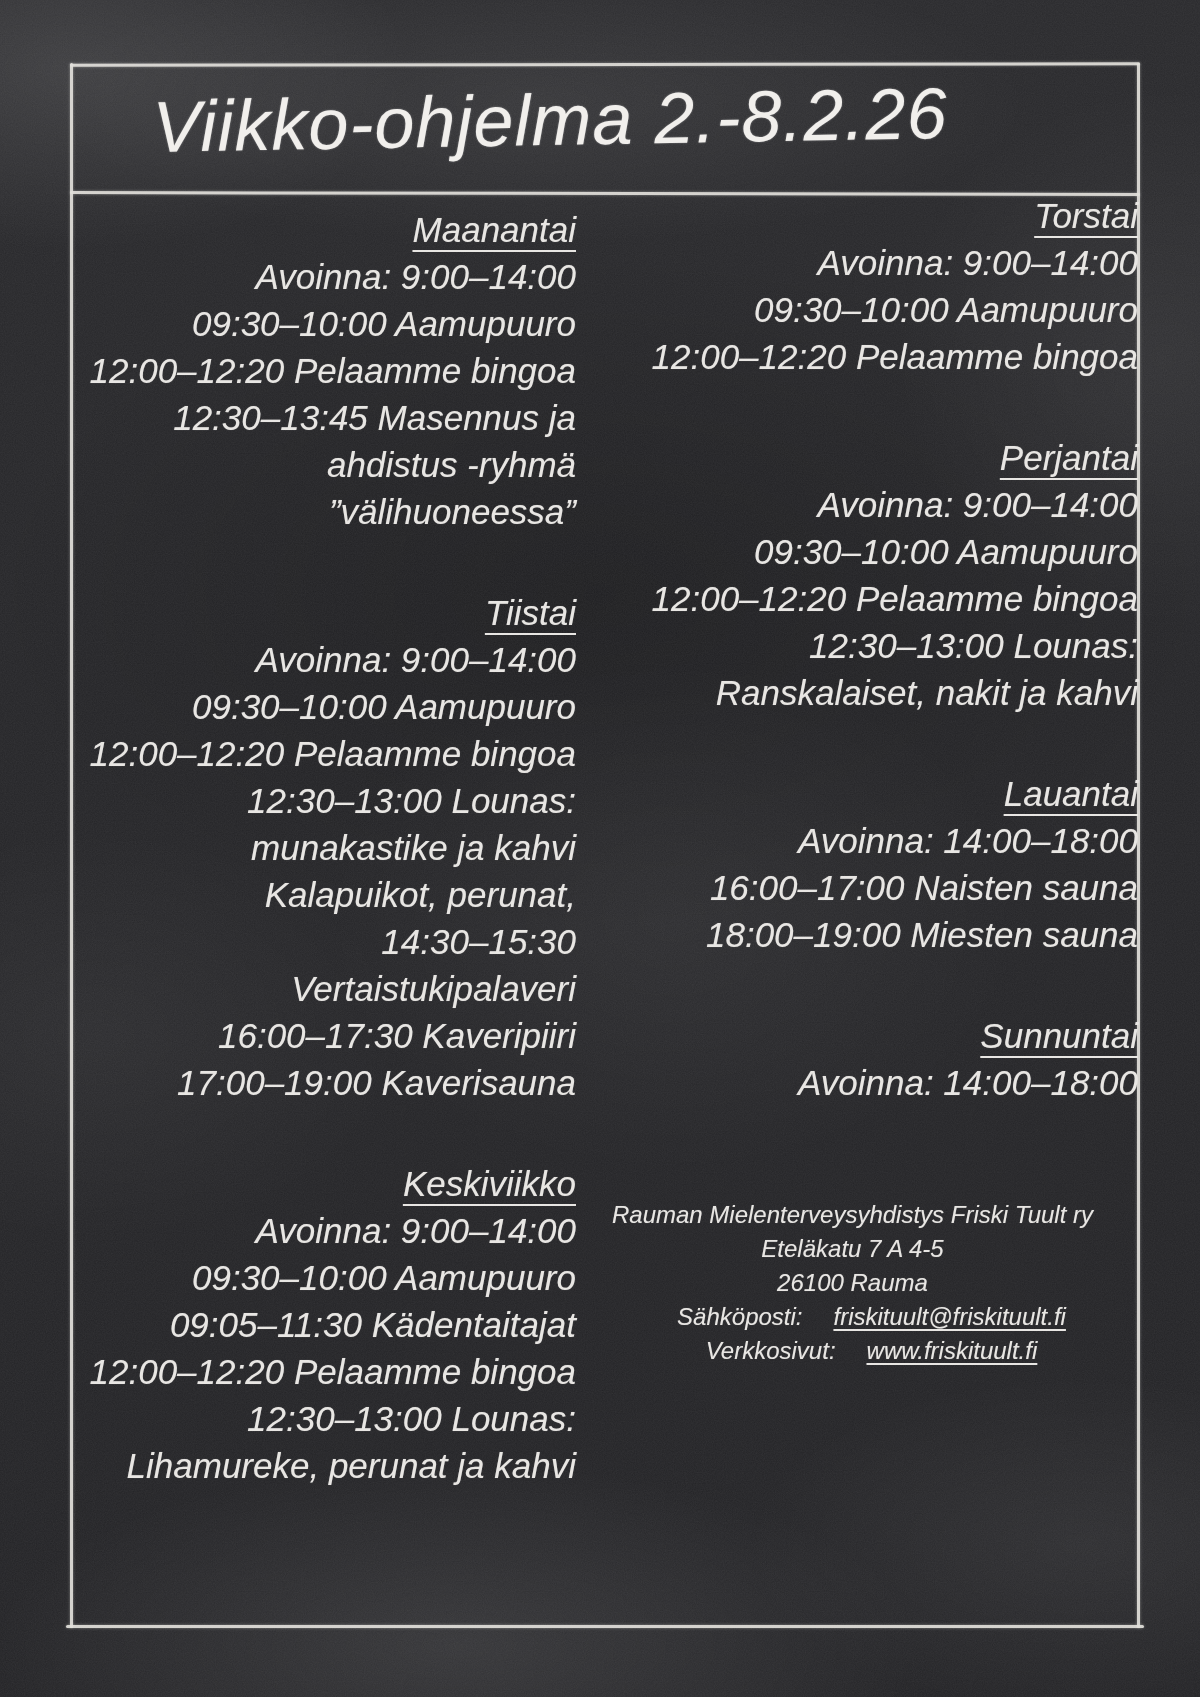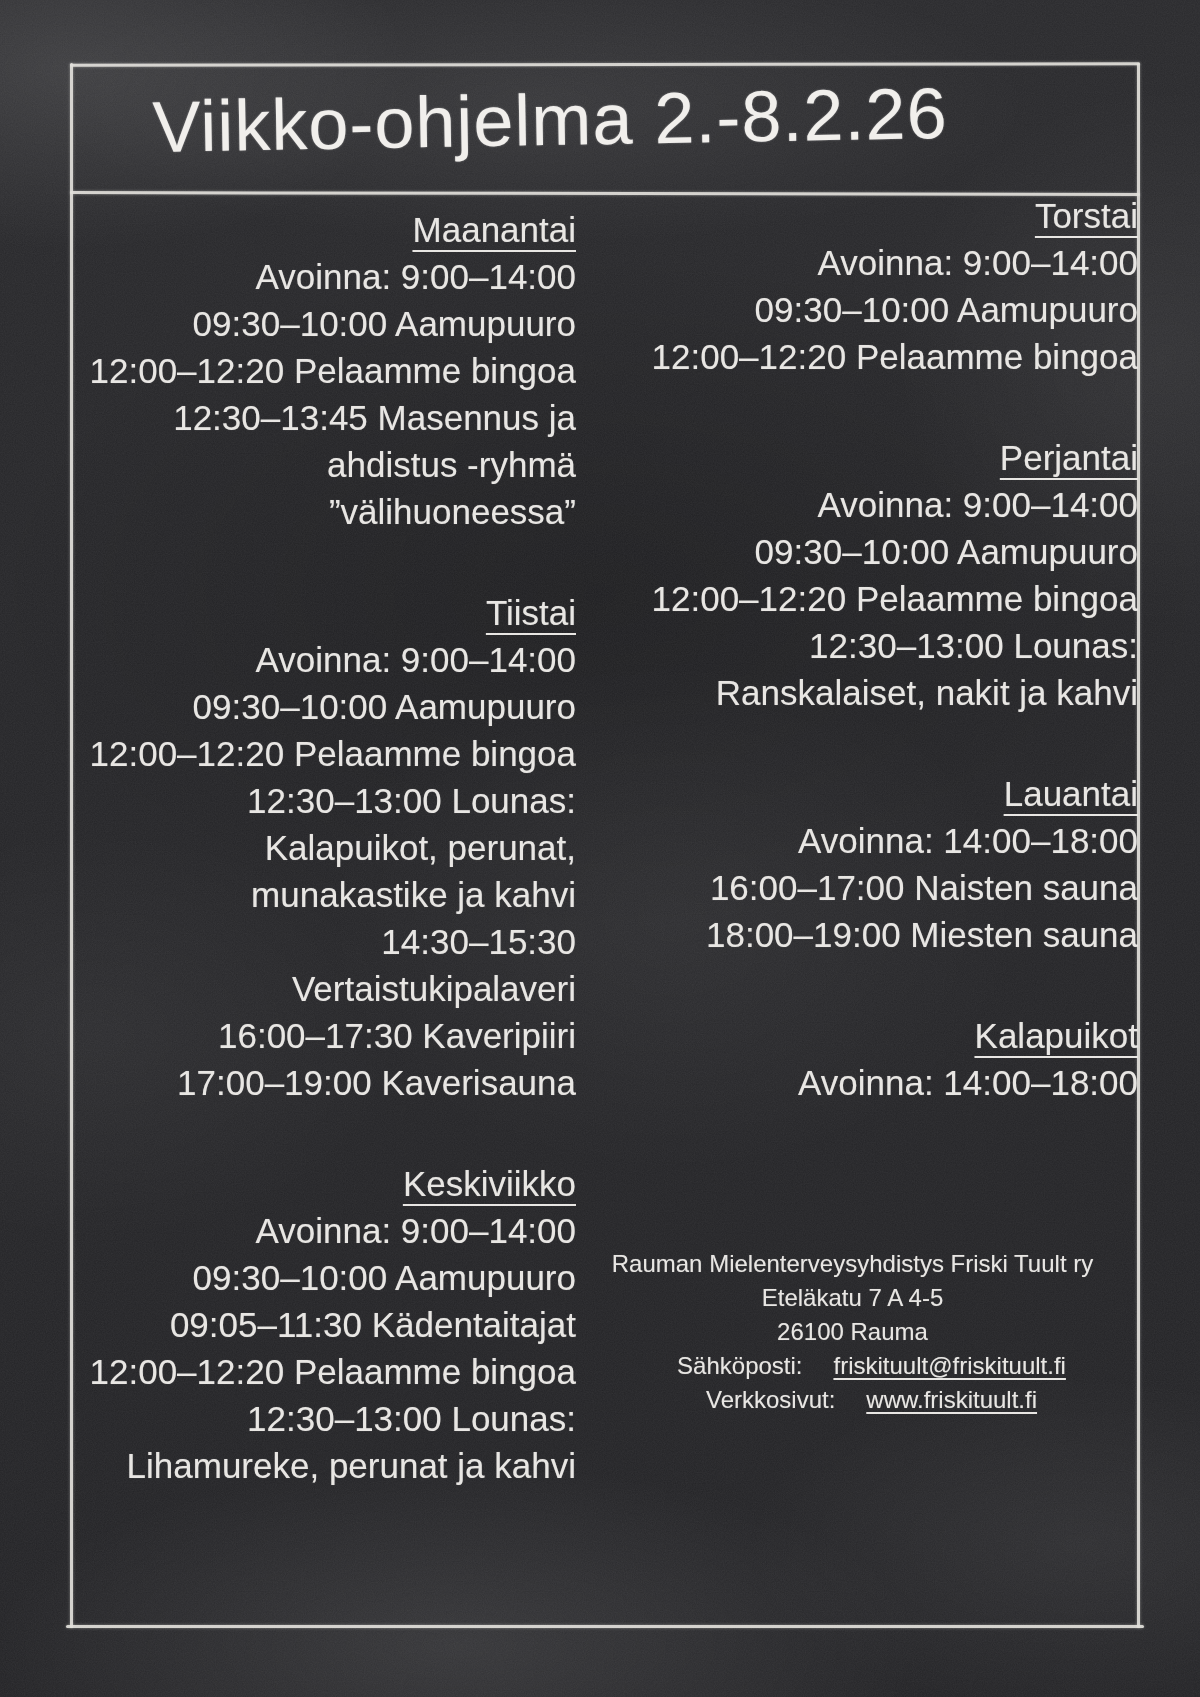--- a/index.html
+++ b/index.html
@@ -20,20 +20,21 @@
     background-image:
       radial-gradient(ellipse 520px 280px at 6% 4%,  rgba(255,255,255,0.10), transparent 65%),
       radial-gradient(ellipse 760px 220px at 45% 6%, rgba(255,255,255,0.07), transparent 65%),
       radial-gradient(ellipse 420px 420px at 97% 21%, rgba(255,255,255,0.05), transparent 65%),
       radial-gradient(ellipse 540px 400px at 56% 54%, rgba(255,255,255,0.045), transparent 65%),
       radial-gradient(ellipse 480px 320px at 8% 61%,  rgba(255,255,255,0.04), transparent 65%),
       radial-gradient(ellipse 720px 280px at 38% 97%, rgba(255,255,255,0.085), transparent 65%),
       radial-gradient(ellipse 520px 260px at 90% 91%, rgba(255,255,255,0.05), transparent 65%),
       radial-gradient(ellipse 900px 500px at 50% 35%, rgba(0,0,0,0.18), transparent 70%),
       linear-gradient(180deg, #29292c 0%, #252528 40%, #232326 100%);
+    font-style: italic;
   }
 
   .noise {
     position: absolute;
     inset: 0;
     pointer-events: none;
   }
 
   .frame {
     position: absolute;
@@ -86,21 +87,21 @@
     text-decoration: underline;
     text-decoration-thickness: 2px;
     text-underline-offset: 8px;
   }
 
   .line { white-space: nowrap; }
 
   .contact {
     position: absolute;
     left: 570px;
-    top: 1247px;
+    top: 1198px;
     width: 565px;
     text-align: center;
     font-size: 24px;
     line-height: 34px;
     text-shadow: 0 0 1px rgba(255,255,255,0.3);
   }
   .contact-line { white-space: nowrap; }
   .contact-label { margin-right: 7px; margin-left: 38px; }
   .link {
     color: inherit;
@@ -142,22 +143,22 @@
         <div class="line">ahdistus -ryhmä</div>
         <div class="line">”välihuoneessa”</div>
       </section>
 
   <section class="day-section">
     <h2 class="day-heading">Tiistai</h2>
   <div class="line">Avoinna: 9:00–14:00</div>
         <div class="line">09:30–10:00 Aamupuuro</div>
         <div class="line">12:00–12:20 Pelaamme bingoa</div>
         <div class="line">12:30–13:00 Lounas:</div>
+        <div class="line">munakastike ja kahvi</div>
         <div class="line">Kalapuikot, perunat,</div>
-        <div class="line">munakastike ja kahvi</div>
         <div class="line">14:30–15:30</div>
         <div class="line">Vertaistukipalaveri</div>
         <div class="line">16:00–17:30 Kaveripiiri</div>
         <div class="line">17:00–19:00 Kaverisauna</div>
       </section>
 
   <section class="day-section">
     <h2 class="day-heading">Keskiviikko</h2>
   <div class="line">Avoinna: 9:00–14:00</div>
         <div class="line">09:30–10:00 Aamupuuro</div>
@@ -185,21 +186,21 @@
       </section>
 
   <section class="day-section">
     <h2 class="day-heading">Lauantai</h2>
   <div class="line">Avoinna: 14:00–18:00</div>
         <div class="line">16:00–17:00 Naisten sauna</div>
         <div class="line">18:00–19:00 Miesten sauna</div>
       </section>
 
   <section class="day-section">
-    <h2 class="day-heading">Kalapuikot</h2>
+    <h2 class="day-heading">Sunnuntai</h2>
   <div class="line">Avoinna: 14:00–18:00</div>
       </section>
 </div>
 
   <div class="contact">
     <div class="contact-line">Rauman Mielenterveysyhdistys Friski Tuult ry</div>
     <div class="contact-line">Eteläkatu 7 A 4-5</div>
     <div class="contact-line">26100 Rauma</div>
     <div class="contact-line">
       <span class="contact-label">Sähköposti:</span><a class="link">friskituult@friskituult.fi</a>

